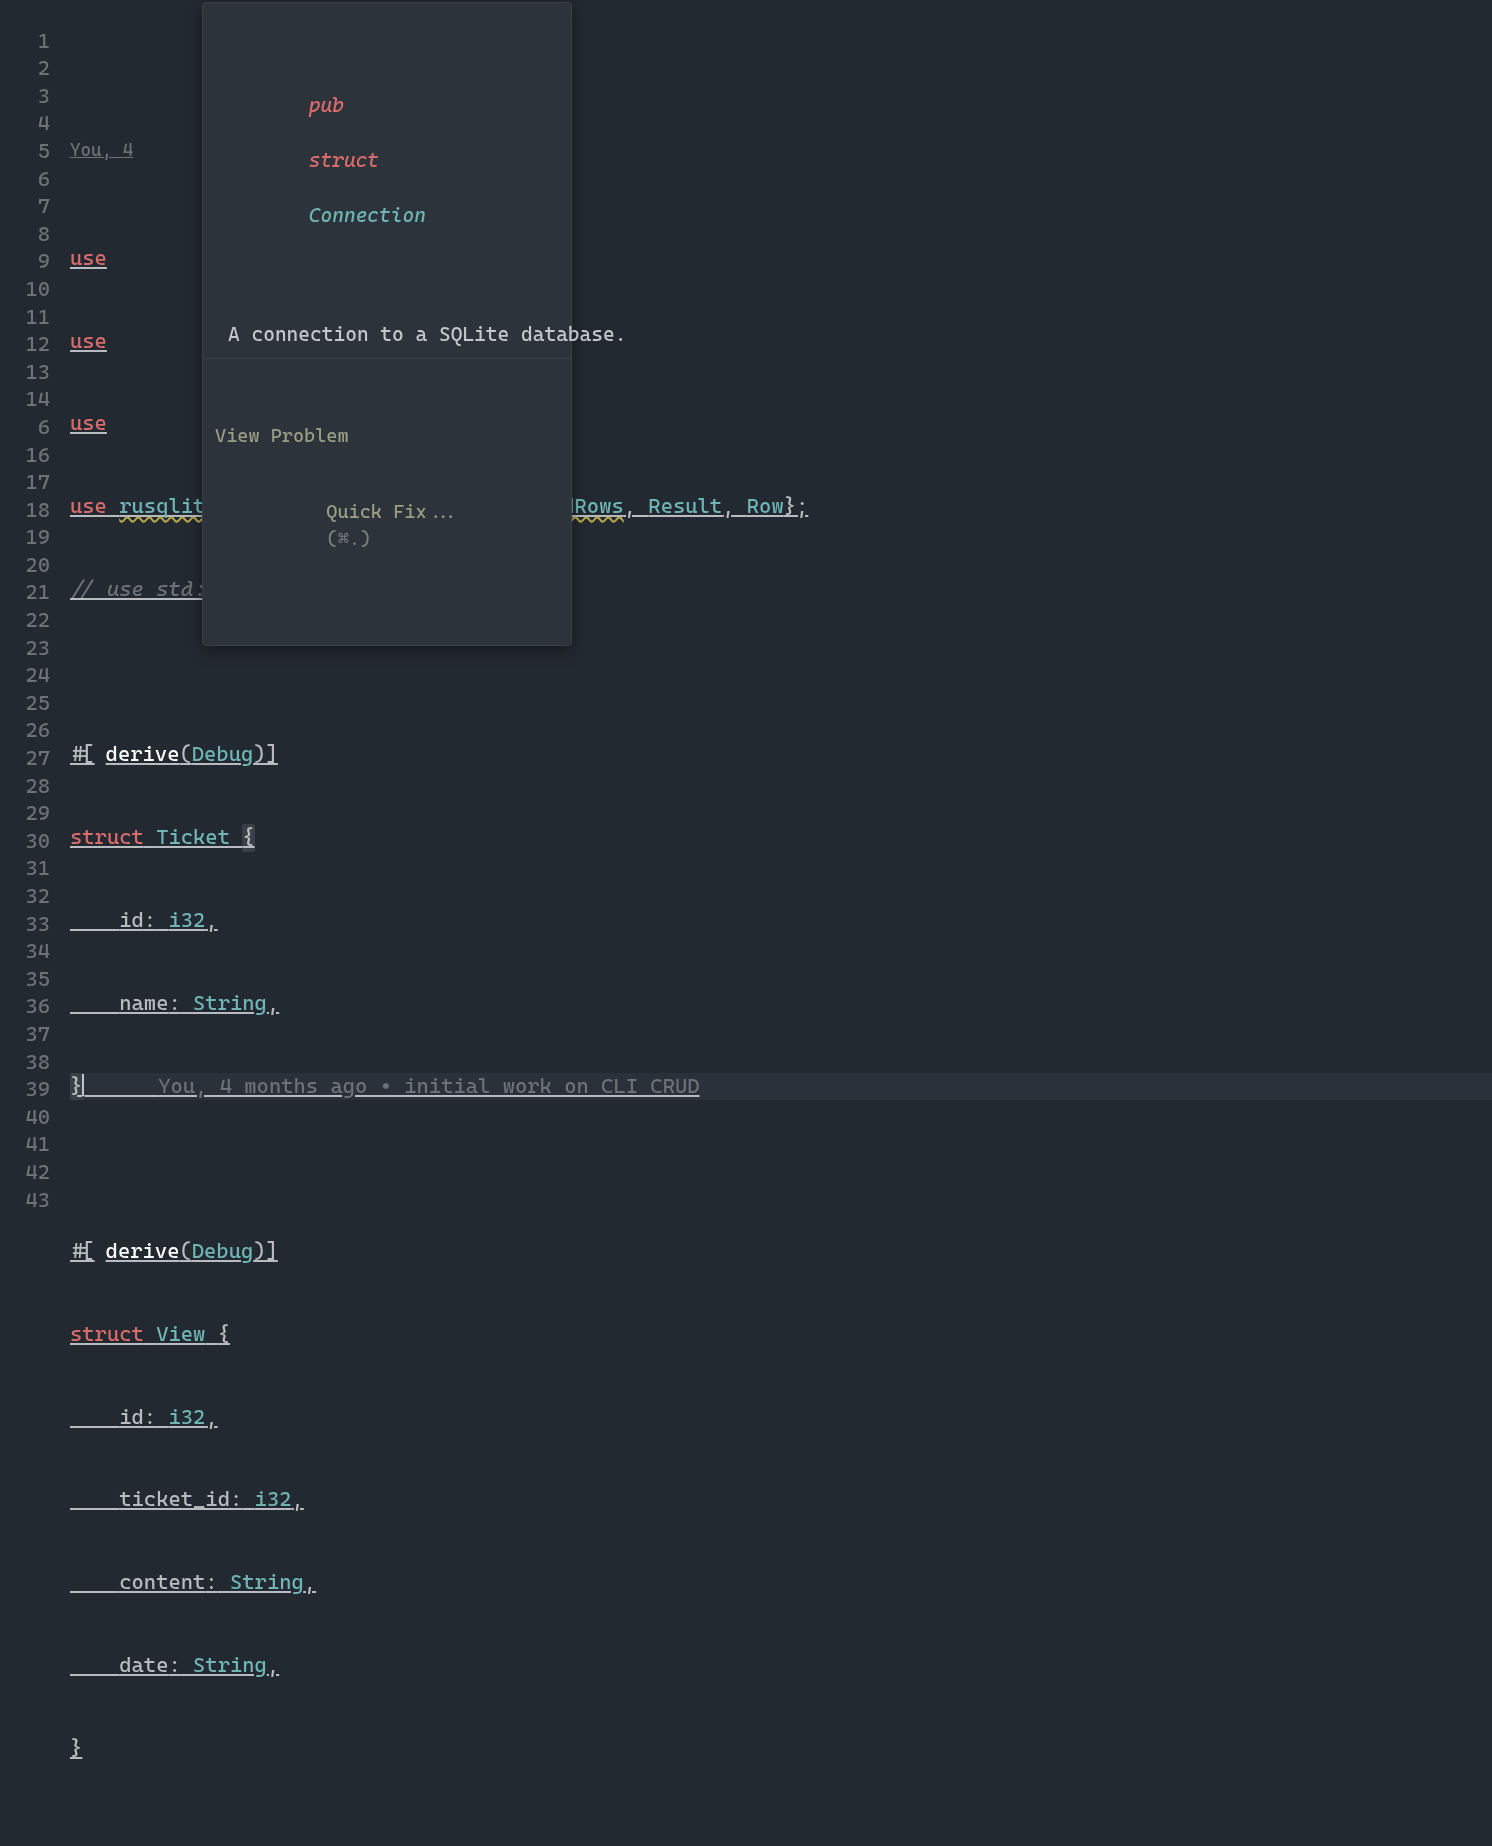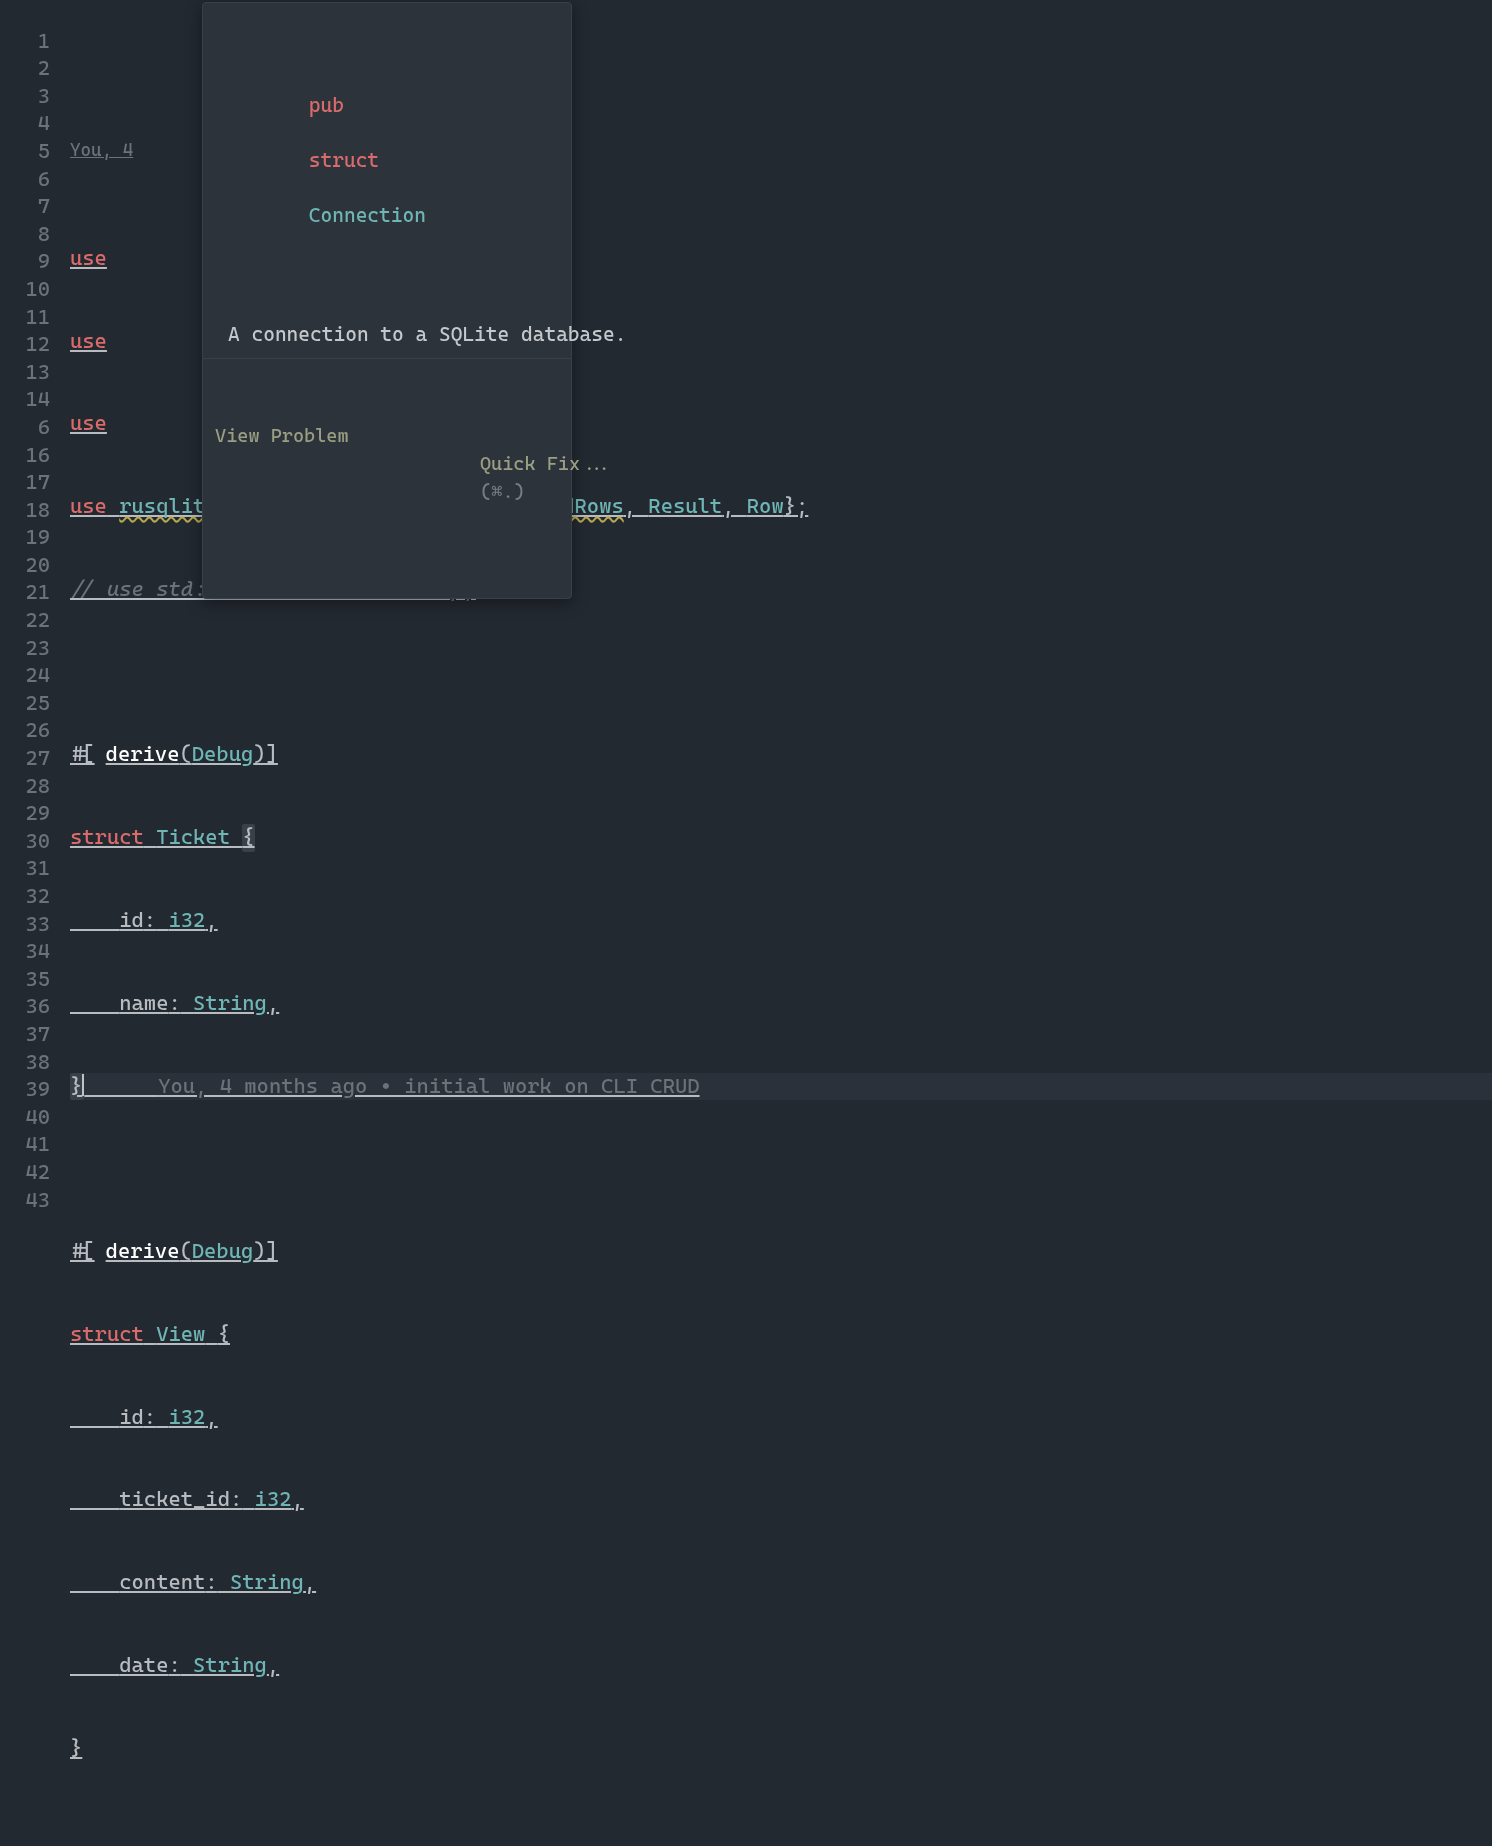--- a/index.html
+++ b/index.html
@@ -54,31 +54,33 @@
     border: 1px solid #3a4048;
     border-radius: 4px;
     box-shadow: 0 4px 16px rgba(0,0,0,0.4);
     width: 370px;
     z-index: 10;
     font-size: 20px;
   }
   .hover-sig {
     padding: 6px 12px 2px 12px;
     font-family: inherit;
+    font-style: italic;
   }
   .hover-desc {
     padding: 6px 12px 10px 25px;
     color: #c4c8cc;
     border-bottom: 1px solid #3a4048;
   }
   .hover-actions {
     padding: 8px 12px 10px 12px;
     display: flex;
     gap: 20px;
     font-size: 19px;
+    flex-direction: column;
   }
   .hover-action { color: #9a9e82; cursor: pointer; }
   .hover-hint { color: #7a7e82; }
   .cursor-mark::after {
     content: '';
     display: inline-block;
     width: 2px;
     height: 22px;
     background: #c0c4c8;
     vertical-align: -3px;

